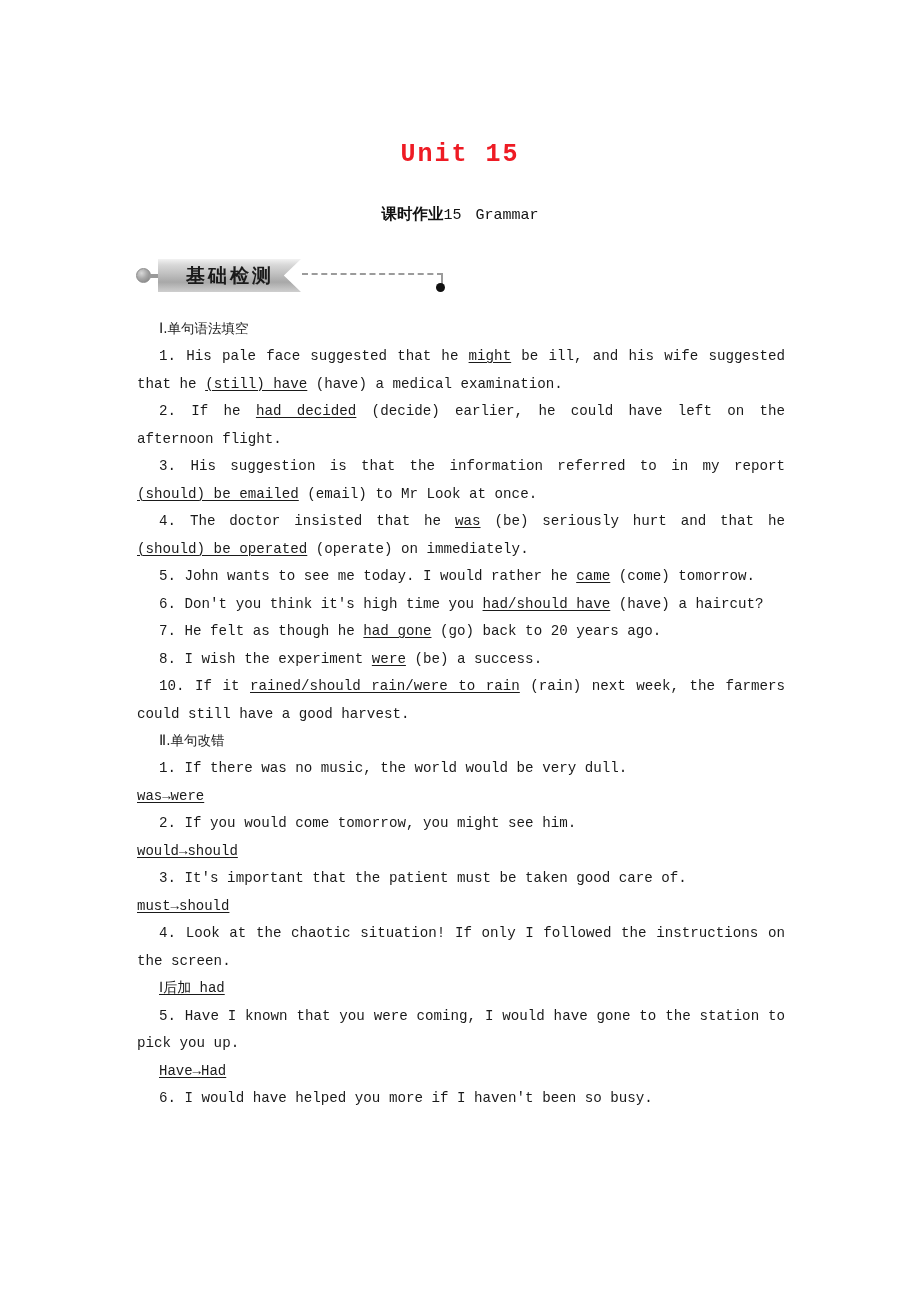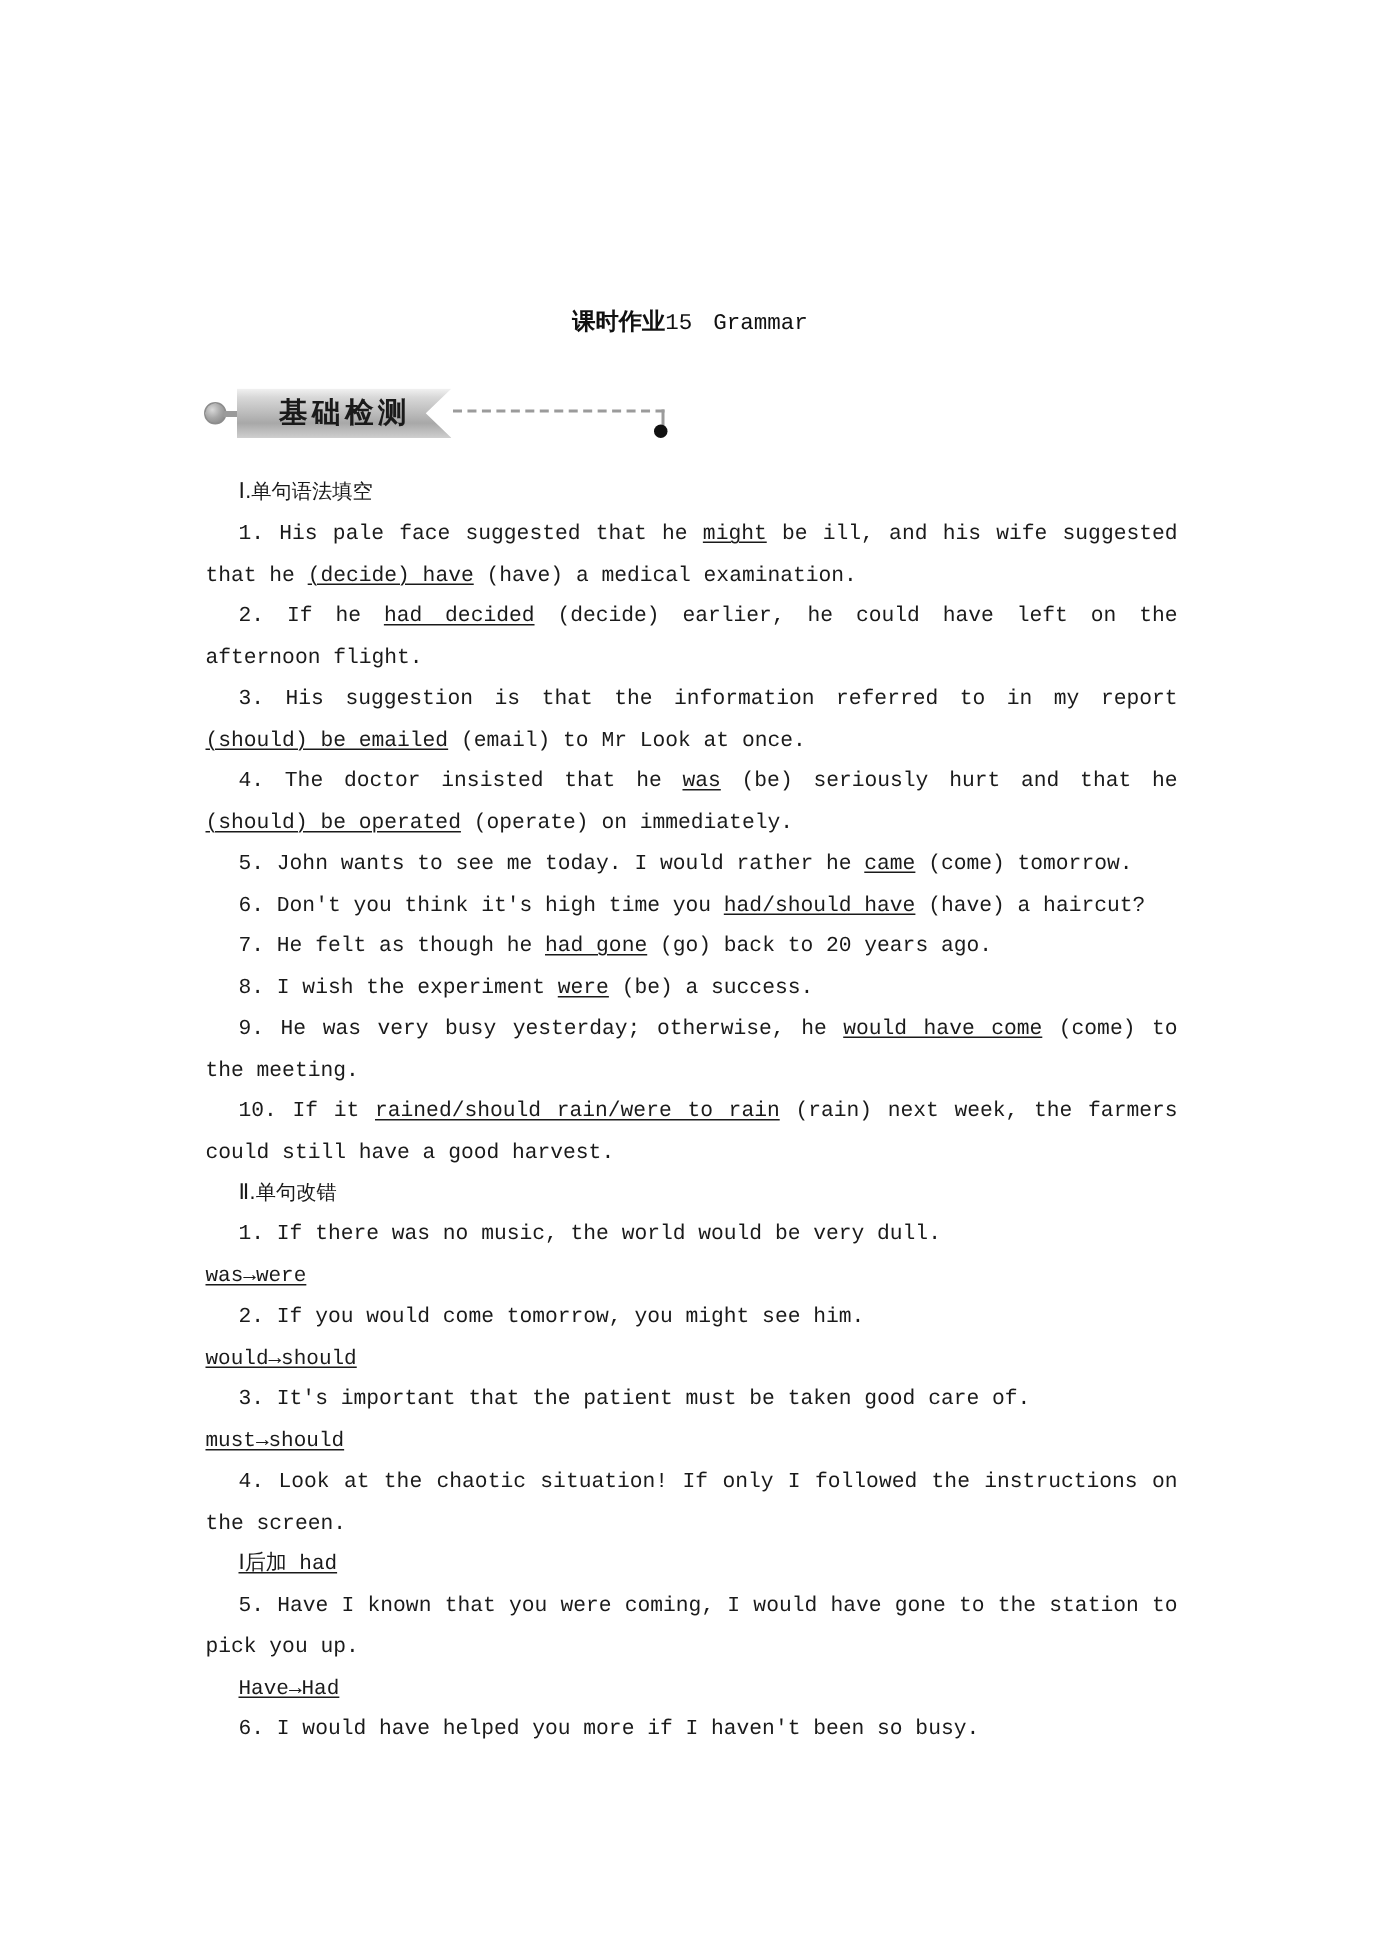--- a/index.html
+++ b/index.html
@@ -196,49 +196,49 @@
   .cn {
     font-family: "DejaVu Sans", sans-serif;
     font-size: 13.5px;
   }
 </style>
 </head>
 <body>
 
 <div class="page">
 
+  <div class="unit-title">Unit 15</div>
 
   <div class="worksheet-line">
     <span class="worksheet-cn">课时作业</span><span class="worksheet-num">15</span><span class="worksheet-sub">Grammar</span>
   </div>
 
   <div class="banner-wrap">
     <div class="banner-bullet"></div>
     <div class="banner-stem"></div>
     <div class="banner-ribbon"></div>
     <div class="banner-text">基础检测</div>
     <div class="banner-dash"></div>
     <div class="banner-dash-down"></div>
     <div class="banner-enddot"></div>
   </div>
 
   <div class="content">
     <div class="sec-head">
       <span class="rn">Ⅰ</span><span class="cn">.单句语法填空</span>
     </div>
     <div id="sec1-items">
-        <p class="q"><span>1. </span><span>His pale face suggested that he </span><span class="u">might</span><span> be ill, and his wife suggested that he </span><span class="u">(decide) have</span><span> (have) a medical examination.</span></p>
+        <p class="q"><span>1. </span><span>His pale face suggested that he </span><span class="u">might</span><span> be ill, and his wife suggested that he </span><span class="u">(still) have</span><span> (have) a medical examination.</span></p>
         <p class="q"><span>2. </span><span>If he </span><span class="u">had decided</span><span> (decide) earlier, he could have left on the afternoon flight.</span></p>
         <p class="q"><span>3. </span><span>His suggestion is that the information referred to in my report </span><span class="u">(should) be emailed</span><span> (email) to Mr Look at once.</span></p>
         <p class="q"><span>4. </span><span>The doctor insisted that he </span><span class="u">was</span><span> (be) seriously hurt and that he </span><span class="u">(should) be operated</span><span> (operate) on immediately.</span></p>
         <p class="q"><span>5. </span><span>John wants to see me today. I would rather he </span><span class="u">came</span><span> (come) tomorrow.</span></p>
         <p class="q"><span>6. </span><span>Don't you think it's high time you </span><span class="u">had/should have</span><span> (have) a haircut?</span></p>
         <p class="q"><span>7. </span><span>He felt as though he </span><span class="u">had gone</span><span> (go) back to 20 years ago.</span></p>
         <p class="q"><span>8. </span><span>I wish the experiment </span><span class="u">were</span><span> (be) a success.</span></p>
-        <p class="q"><span>9. </span><span>He was very busy yesterday; otherwise, he </span><span class="u">would have come</span><span> (come) to the meeting.</span></p>
         <p class="q"><span>10. </span><span>If it </span><span class="u">rained/should rain/were to rain</span><span> (rain) next week, the farmers could still have a good harvest.</span></p>
       </div>
 
     <div class="sec-head" style="margin-top:2px;">
       <span class="rn">Ⅱ</span><span class="cn">.单句改错</span>
     </div>
     <div id="sec2-items">
         <p class="q"><span>1. </span><span>If there was no music, the world would be very dull.</span></p>
         <p class="ans"><span class="u">was→were</span></p>
         <p class="q"><span>2. </span><span>If you would come tomorrow, you might see him.</span></p>

